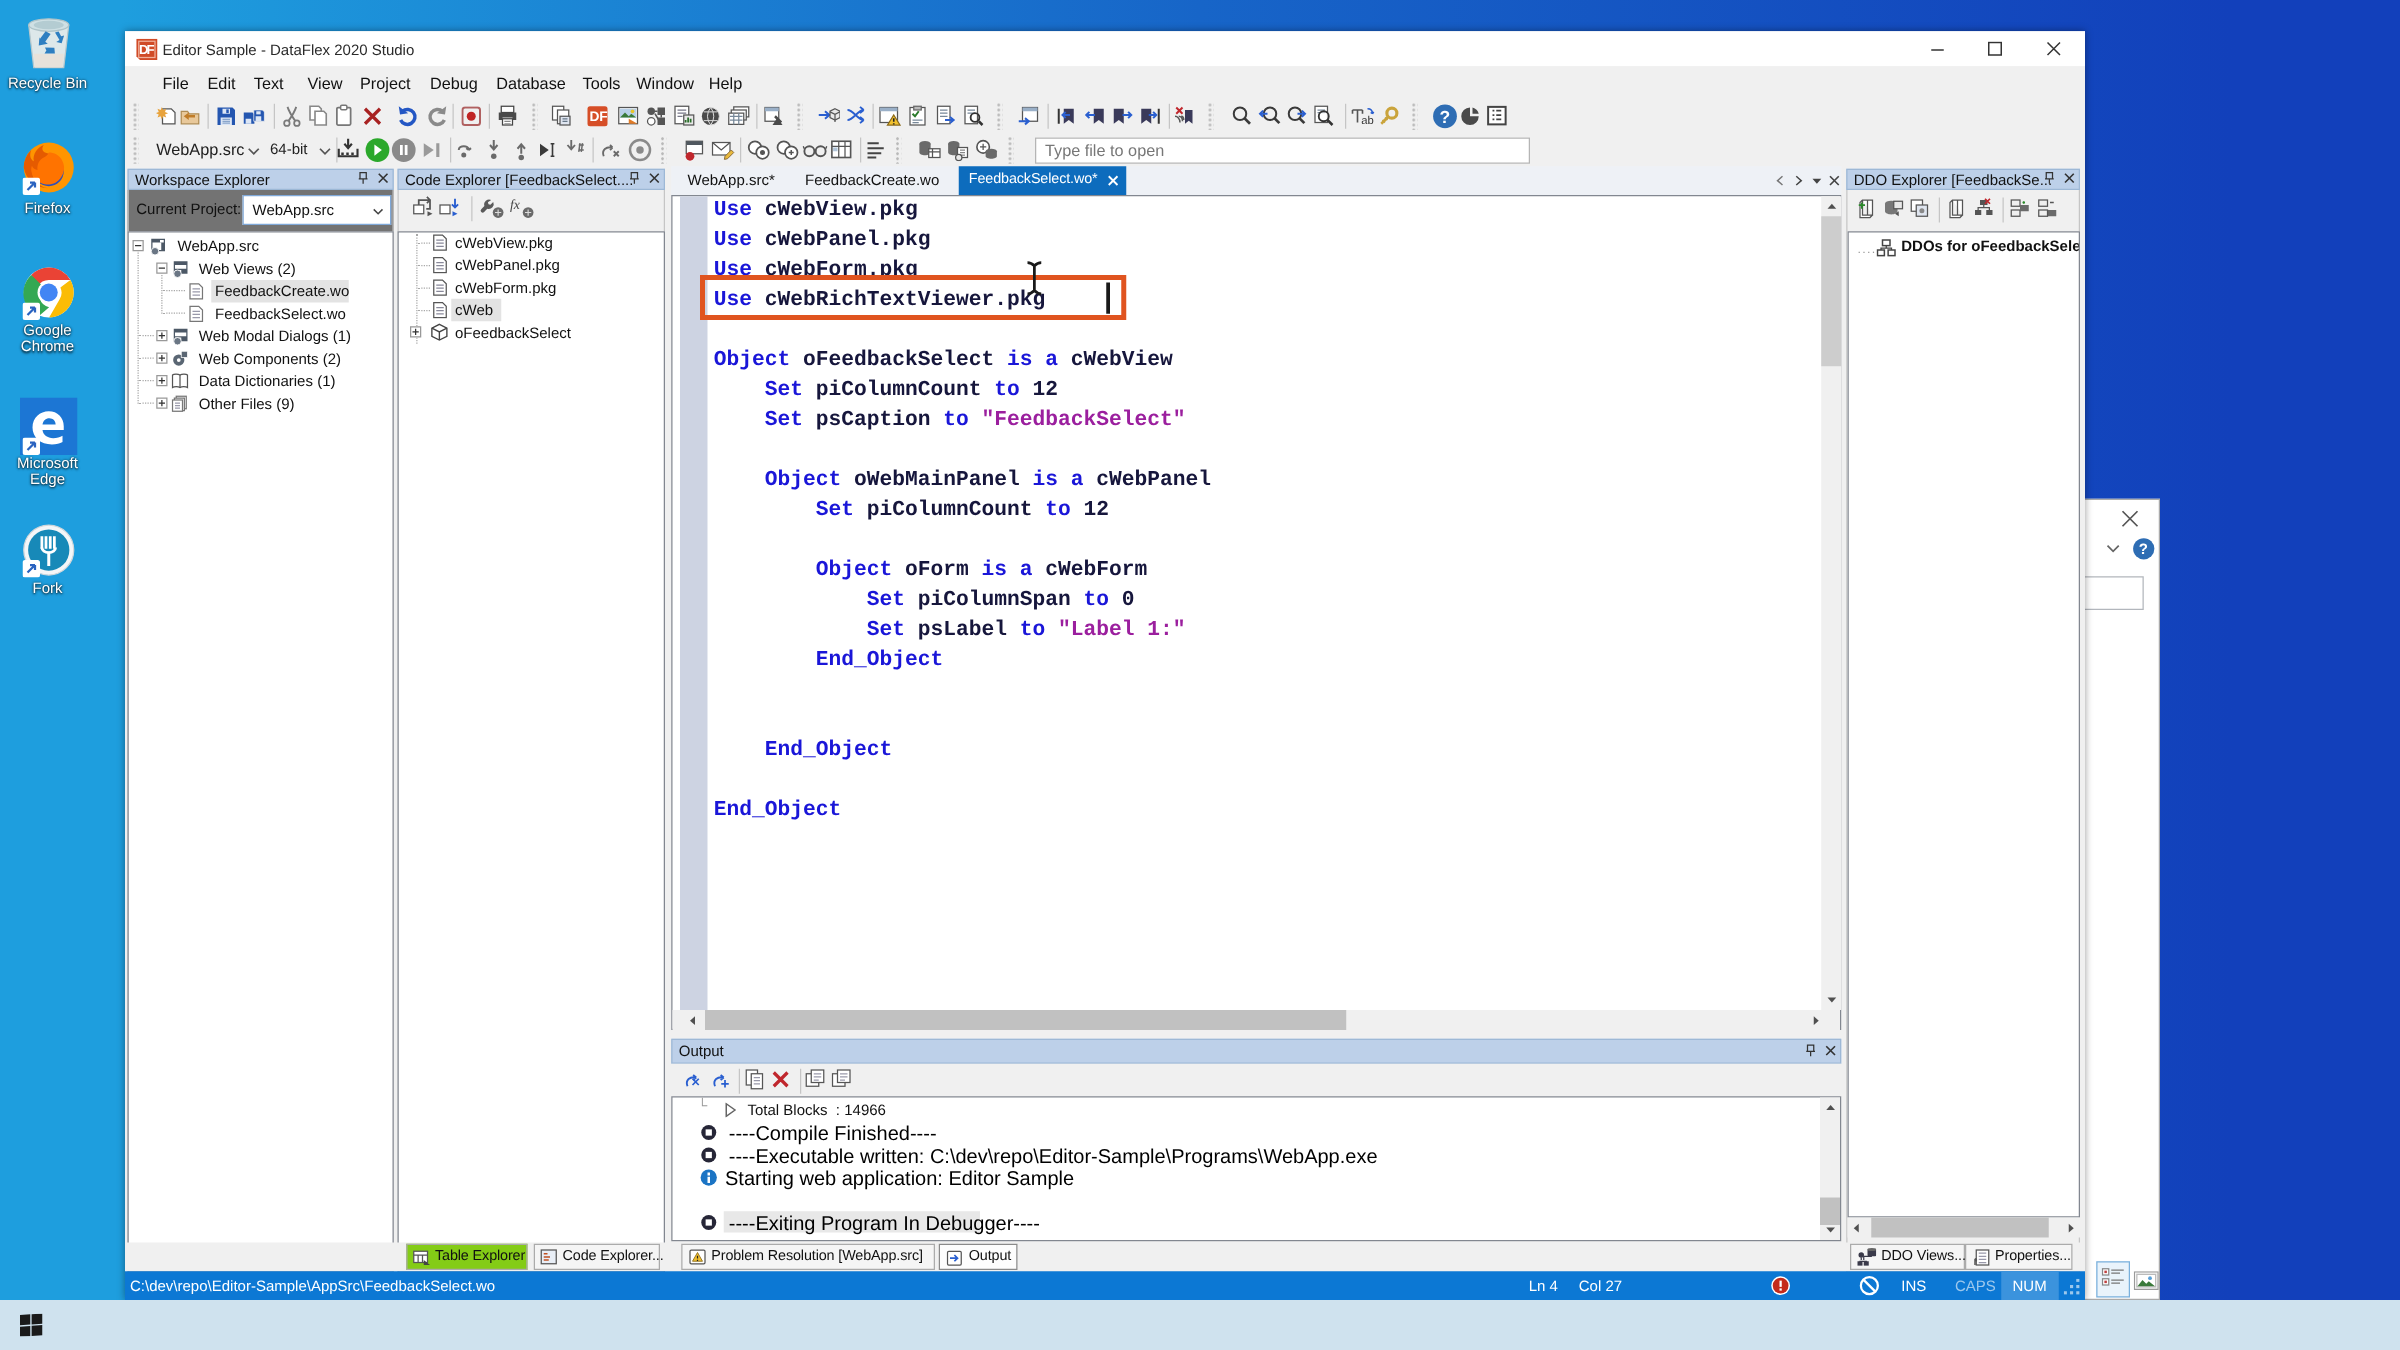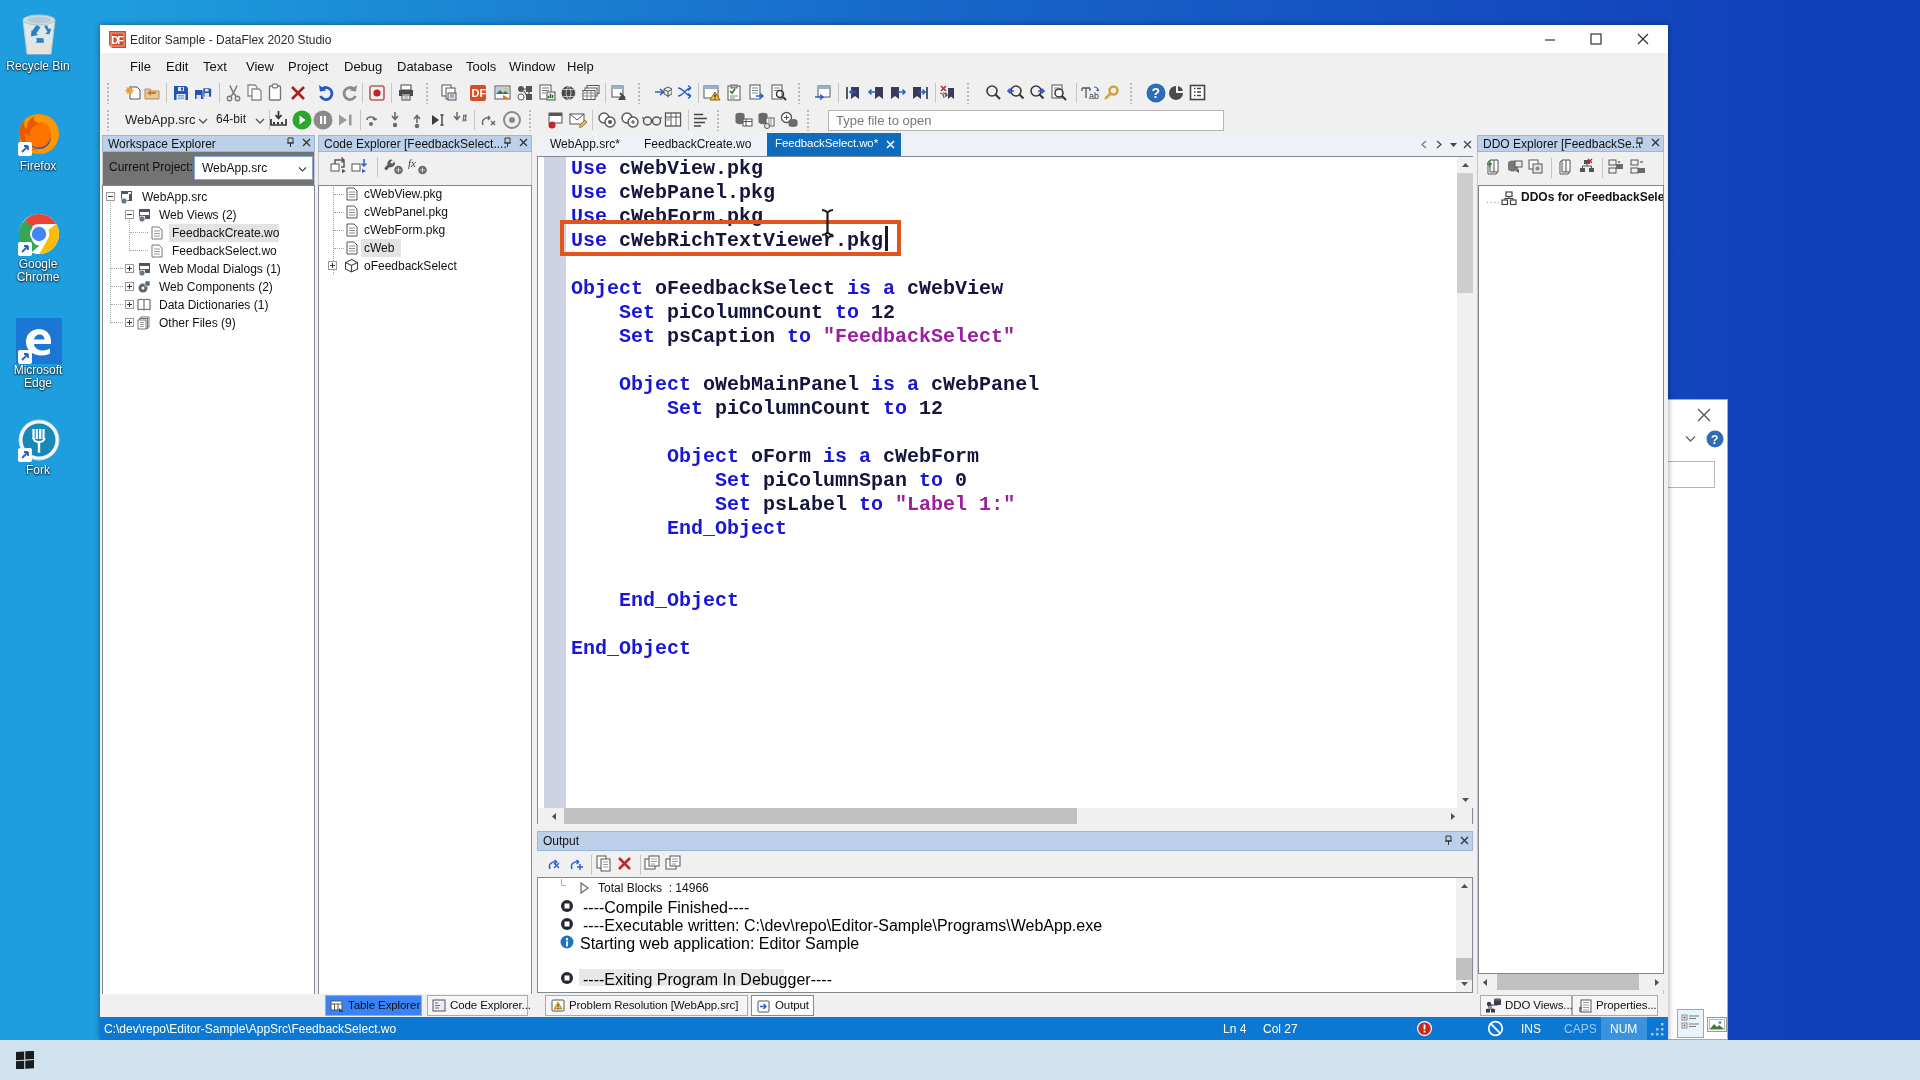--- a/index.html
+++ b/index.html
@@ -726,21 +726,21 @@
 
     <div class="abs" style="left:0;top:651px;width:934px;height:16px;background:#f0f0f0;">
       <svg class="abs" style="left:13px;top:4px" width="6" height="9">
           <path d="M5 1 L1 4.5 5 8z" fill="#505050"></path>
         </svg>
       <div class="abs" style="left:26px;top:0;width:513px;height:16px;background:#c1c1c1;"></div>
       <svg class="abs" style="right:16px;top:4px" width="6" height="9">
           <path d="M1 1 L5 4.5 1 8z" fill="#505050"></path>
         </svg>
     </div>
-    <pre id="code" style="position:absolute;left:33px;top:0px;font-family:'Liberation Mono',monospace;font-size:20px;line-height:24px;color:#16163c;font-weight:bold;"><span class="kw">Use</span> cWebView.pkg
+    <pre id="code" style="position:absolute;left:33px;top:0px;font-family:'Liberation Mono',monospace;font-size:17px;line-height:24px;color:#16163c;font-weight:bold;"><span class="kw">Use</span> cWebView.pkg
 <span class="kw">Use</span> cWebPanel.pkg
 <span class="kw">Use</span> cWebForm.pkg
 <span class="kw">Use</span> cWebRichTextViewer.pkg
 
 <span class="kw">Object</span> oFeedbackSelect <span class="kw">is</span> <span class="kw">a</span> cWebView
     <span class="kw">Set</span> piColumnCount <span class="kw">to</span> 12
     <span class="kw">Set</span> psCaption <span class="kw">to</span> <span class="st">"FeedbackSelect"</span>
 
     <span class="kw">Object</span> oWebMainPanel <span class="kw">is</span> <span class="kw">a</span> cWebPanel
         <span class="kw">Set</span> piColumnCount <span class="kw">to</span> 12
@@ -919,21 +919,21 @@
           <path d="M1 5 l3.5-4 3.5 4z" fill="#505050"></path>
         </svg>
       <div class="abs" style="left:0;top:80px;width:16px;height:22px;background:#c1c1c1;"></div>
       <svg class="abs" style="left:4px;top:103px" width="9" height="6">
           <path d="M1 1 l3.5 4 3.5-4z" fill="#505050"></path>
         </svg>
     </div>
   </div>
 
   <div class="abs btabs" style="left:0;top:969px;width:1568px;height:23px;background:#f0f0f0;font-size:12px;color:#111;">
-    <div class="abs" style="left:225px;top:1px;width:97px;height:21px;border:1px solid #ababab;background:#3b82f6;">
+    <div class="abs" style="left:225px;top:1px;width:97px;height:21px;border:1px solid #ababab;background:#84cc16;">
       <svg class="abs" style="left:4px;top:3px" width="15" height="14">
           <rect x="1" y="2" width="11" height="9" fill="#fff" stroke="#555"></rect>
           <path d="M1 5 h11 M4.5 5 v6 M8 5 v6" stroke="#555"></path>
           <path d="M9 9 l5 4 h-5z" fill="#444"></path>
         </svg>
       <span class="abs" style="left:22px;top:3px;">Table Explorer</span>
     </div>
     <div class="abs" style="left:327px;top:1px;width:101px;height:21px;border:1px solid #ababab;background:#f5f5f5;">
       <svg class="abs" style="left:4px;top:3px" width="15" height="14">
           <rect x="1" y="1" width="12" height="11" fill="#e8eef6" stroke="#555"></rect>

